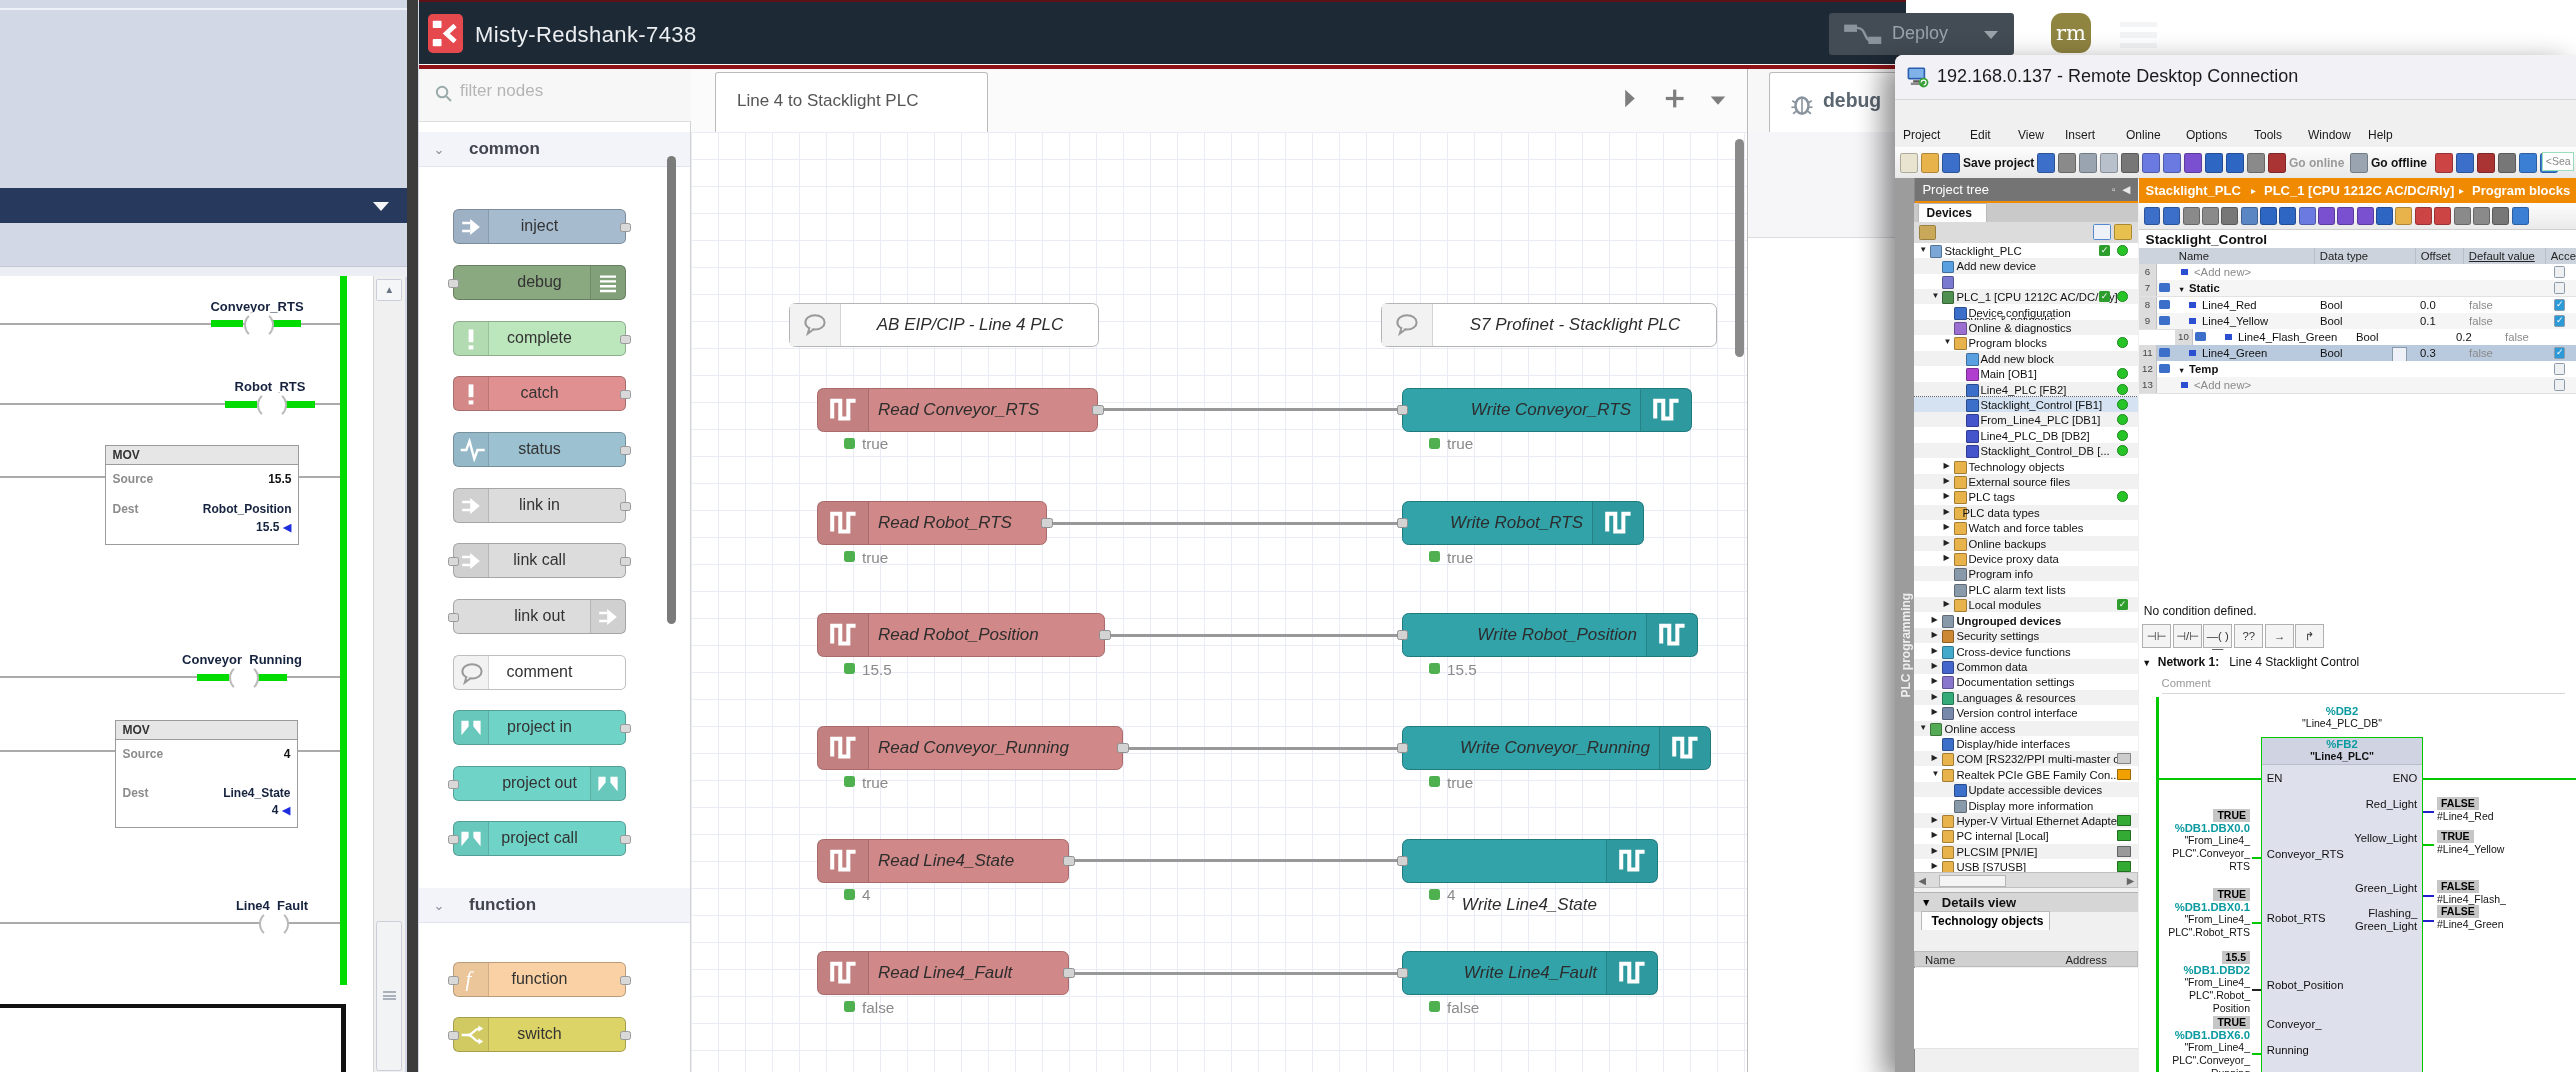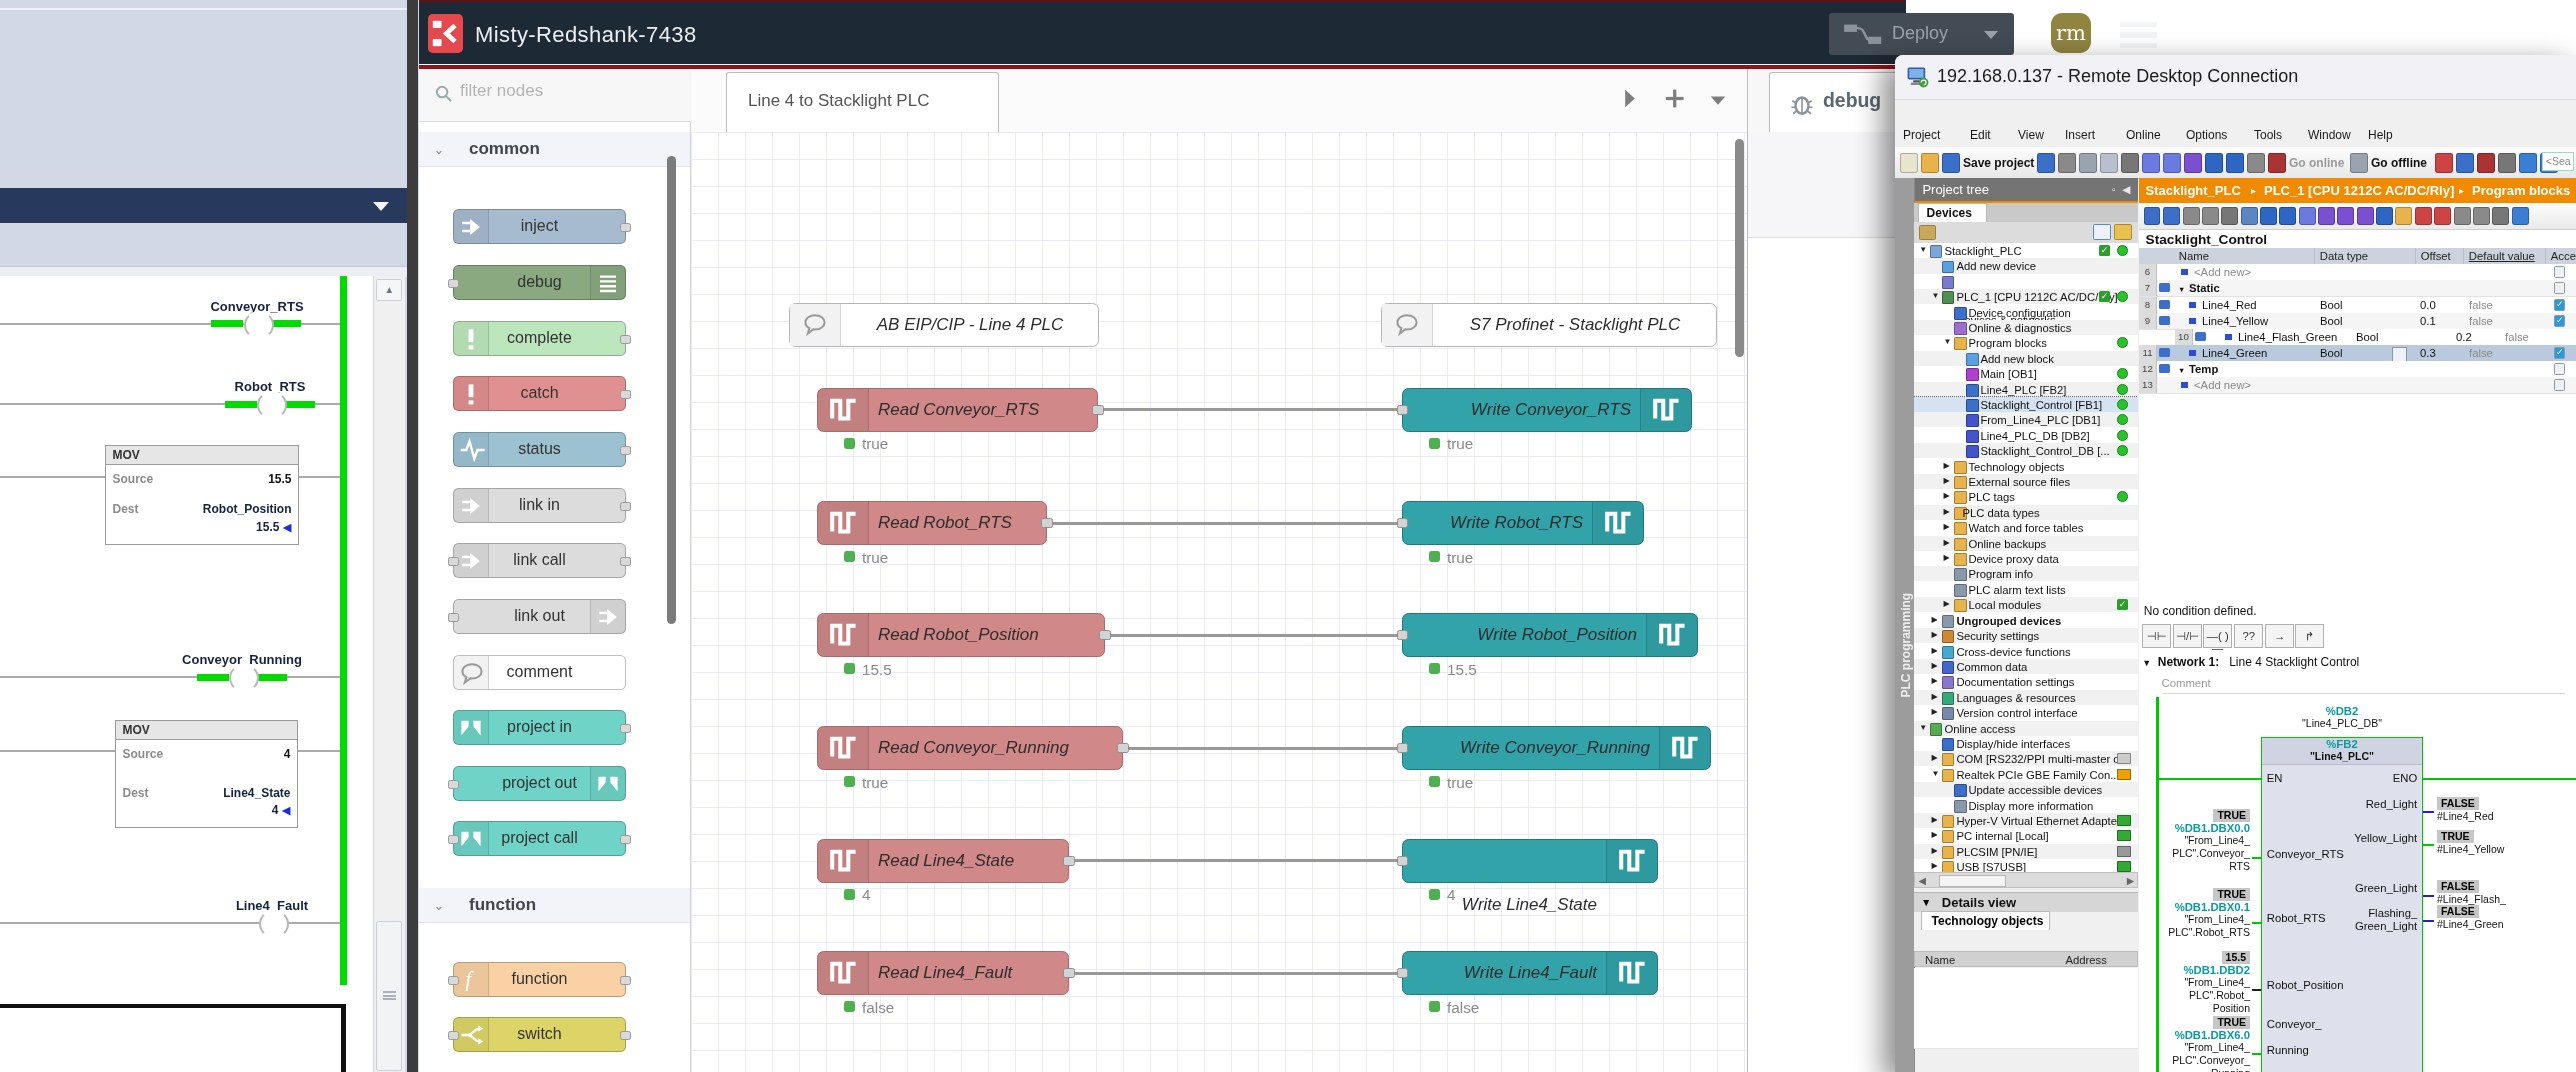--- a/index.html
+++ b/index.html
@@ -59,21 +59,21 @@
   .pal-cat .txt{position:absolute;left:50px;top:6.5px;font-weight:bold;font-size:17px;color:#40454e;}
   .pal-node{position:absolute;width:173px;height:35px;border-radius:5.6px;box-sizing:border-box;
       border:1.2px solid rgba(0,0,0,.25);}
   .pal-node .iconsec{position:absolute;top:0;bottom:0;width:34px;background:rgba(0,0,0,.05);}
   .pal-node .lbl{position:absolute;top:7.3px;font-size:16px;color:#333;width:100%;text-align:center;}
   .port{position:absolute;width:10.5px;height:9px;background:#d9d9d9;border:1.2px solid #999;border-radius:2.4px;box-sizing:border-box;}
   #pal-scroll{left:248px;top:87px;width:9px;height:468px;background:#7b7b7b;border-radius:4.8px;}
   
   #canvas-zone{left:272px;top:69px;width:1057px;height:1004px;}
   #nr-tabbar{left:0;top:0;width:1057px;height:63px;background:#fbfbfb;border-bottom:0.8px solid #bbb;}
-  #nr-tab{position:absolute;left:35px;top:3.2px;width:271px;height:60px;background:#fff;border:0.8px solid #bbb;
+  #nr-tab{position:absolute;left:24px;top:3.2px;width:271px;height:60px;background:#fff;border:0.8px solid #bbb;
       border-bottom:none;border-radius:3.2px 3.2px 0 0;text-decoration:underline;}
   #nr-tab .txt{position:absolute;left:21px;top:18px;font-size:17px;color:#555;}
   .tabbar-ico{position:absolute;top:19.4px;color:#7e7e7e;font-size:18px;}
   #nr-canvas{left:0;top:63px;width:1057px;height:941px;background:#fff;overflow:hidden;
      background-image:linear-gradient(#e9ecf5 0.8px,transparent 0.8px),linear-gradient(90deg,#e9ecf5 0.8px,transparent 0.8px);
      background-size:27px 27px;}
   .flow-node{position:absolute;height:44px;border-radius:6.5px;box-sizing:border-box;border:1.6px solid;}
   .flow-node .isec{position:absolute;top:0;bottom:0;width:50px;background:rgba(0,0,0,.06);}
   .flow-node .lbl{position:absolute;top:10.5px;font-size:17px;font-style:italic;color:#2d2d2d;white-space:nowrap;}
   .wire{position:absolute;height:3.2px;background:#989898;border-radius:1.6px;}

